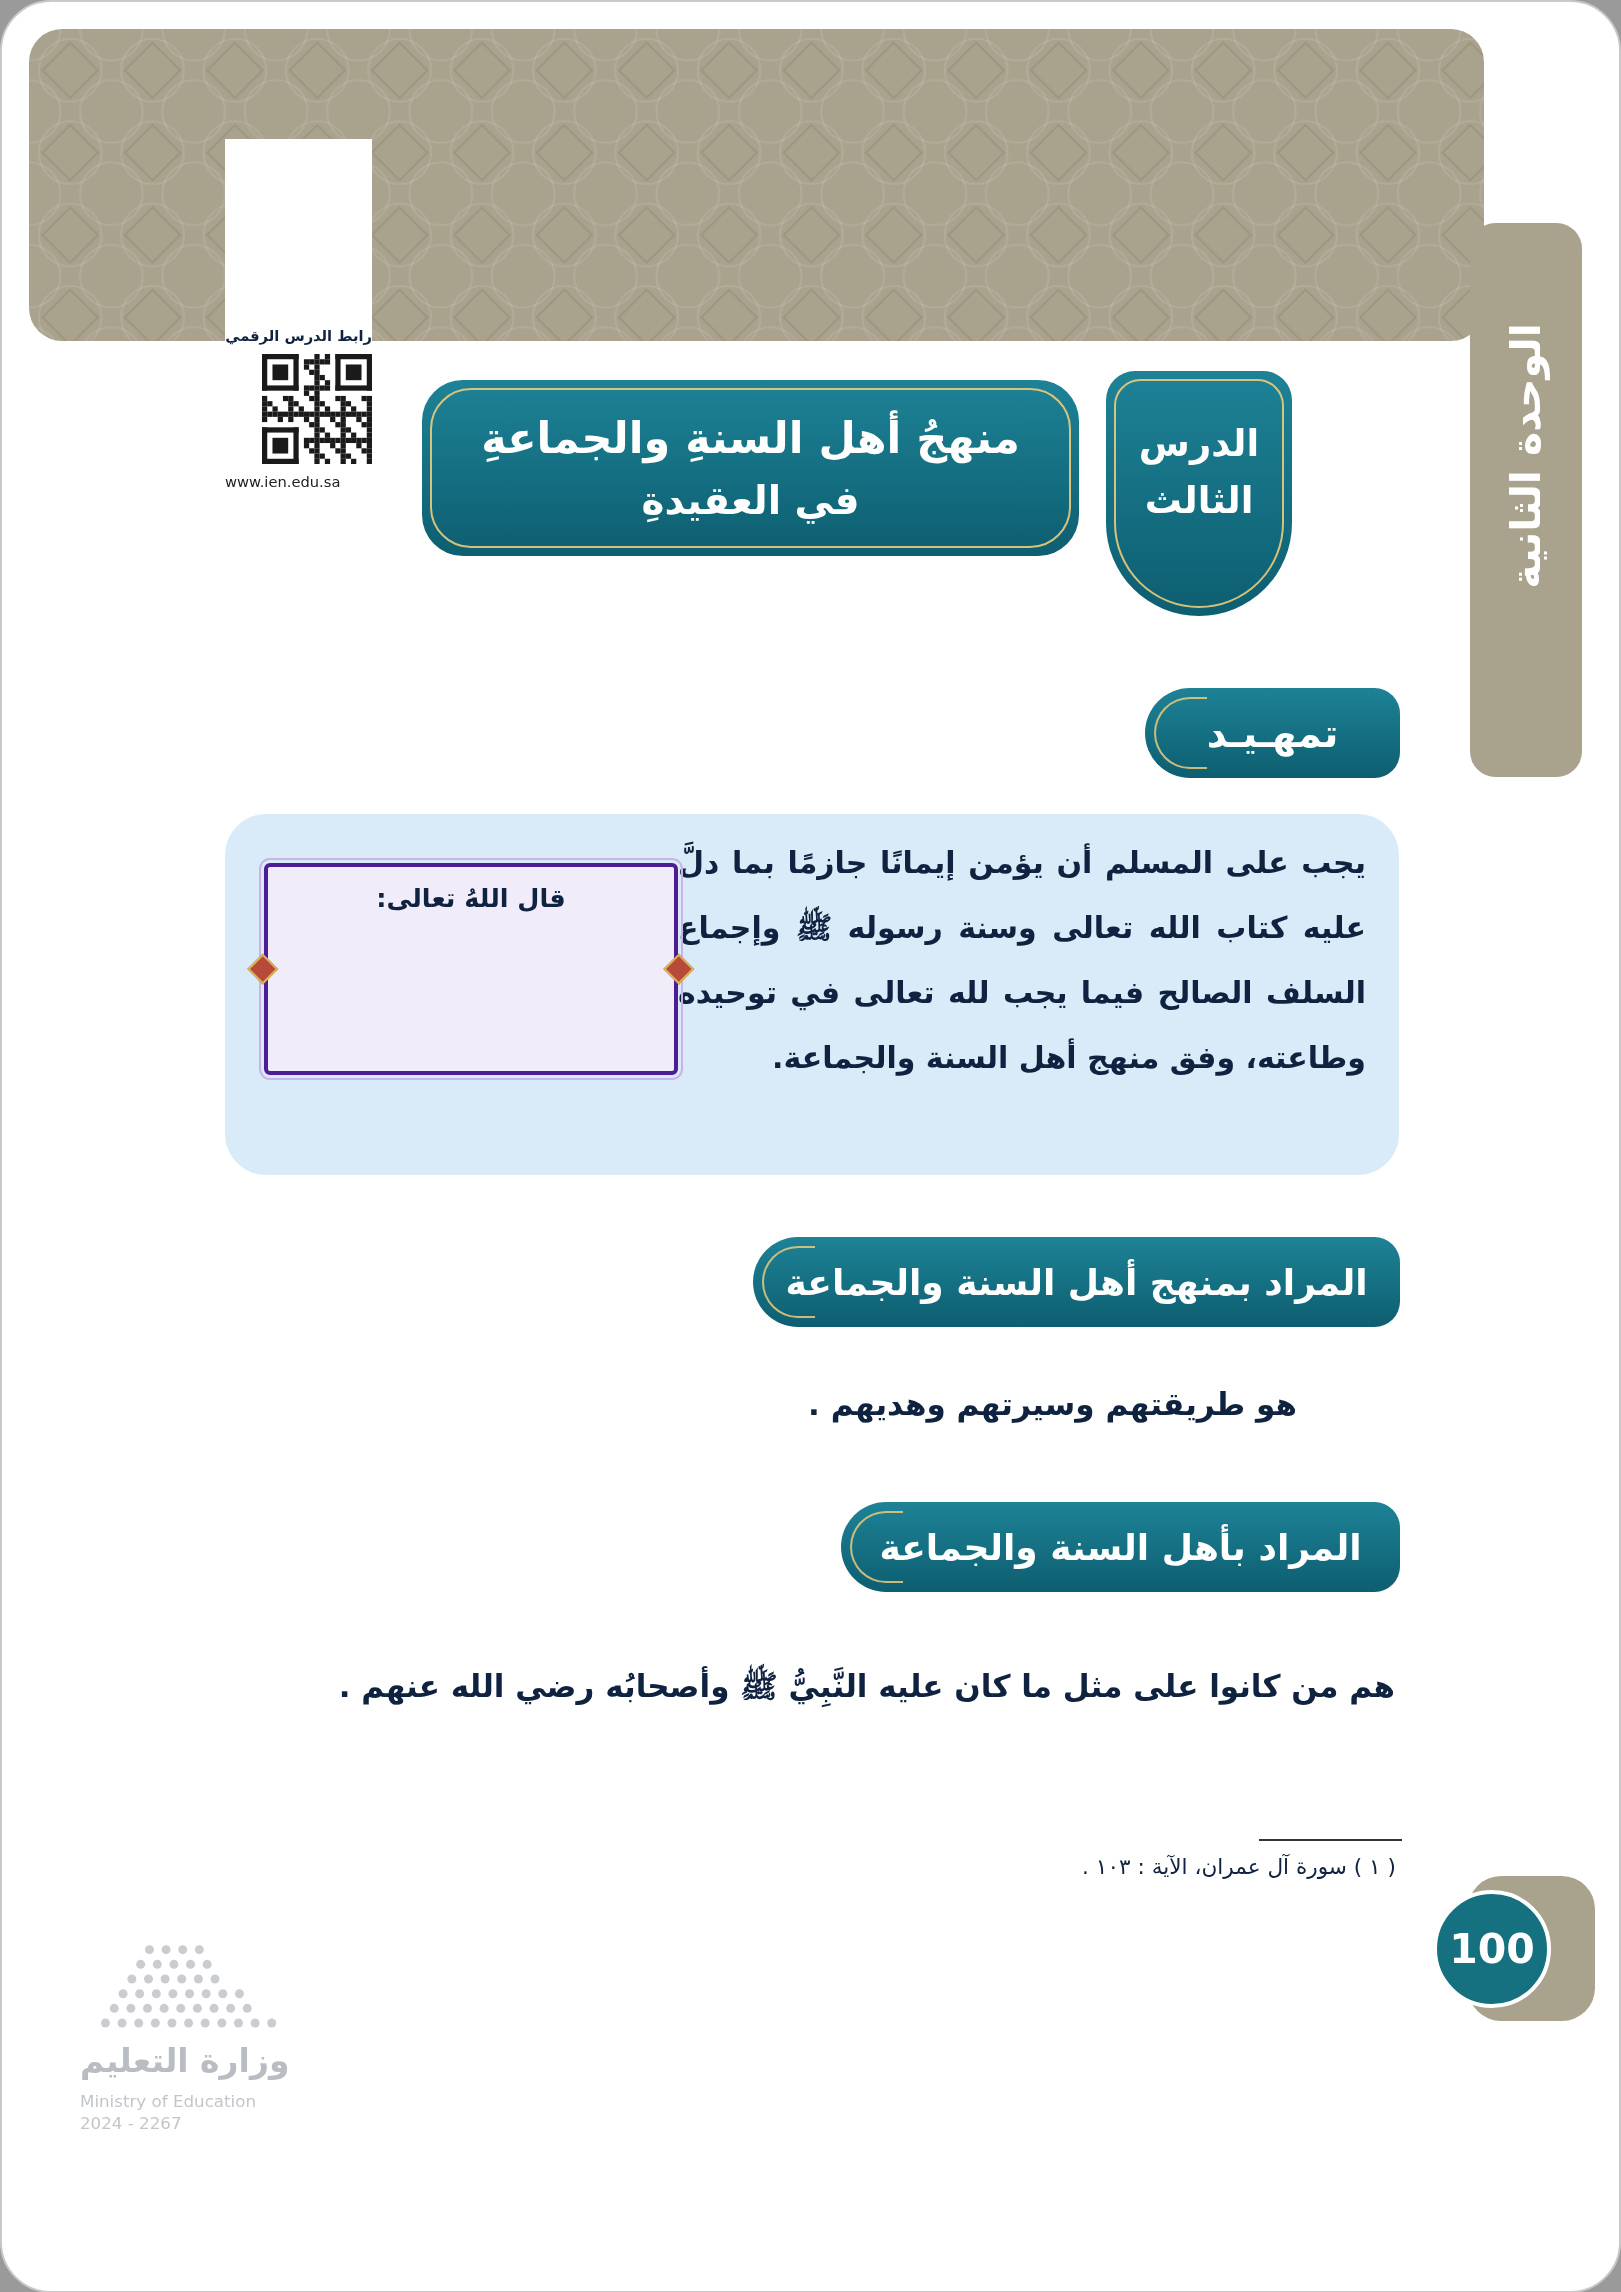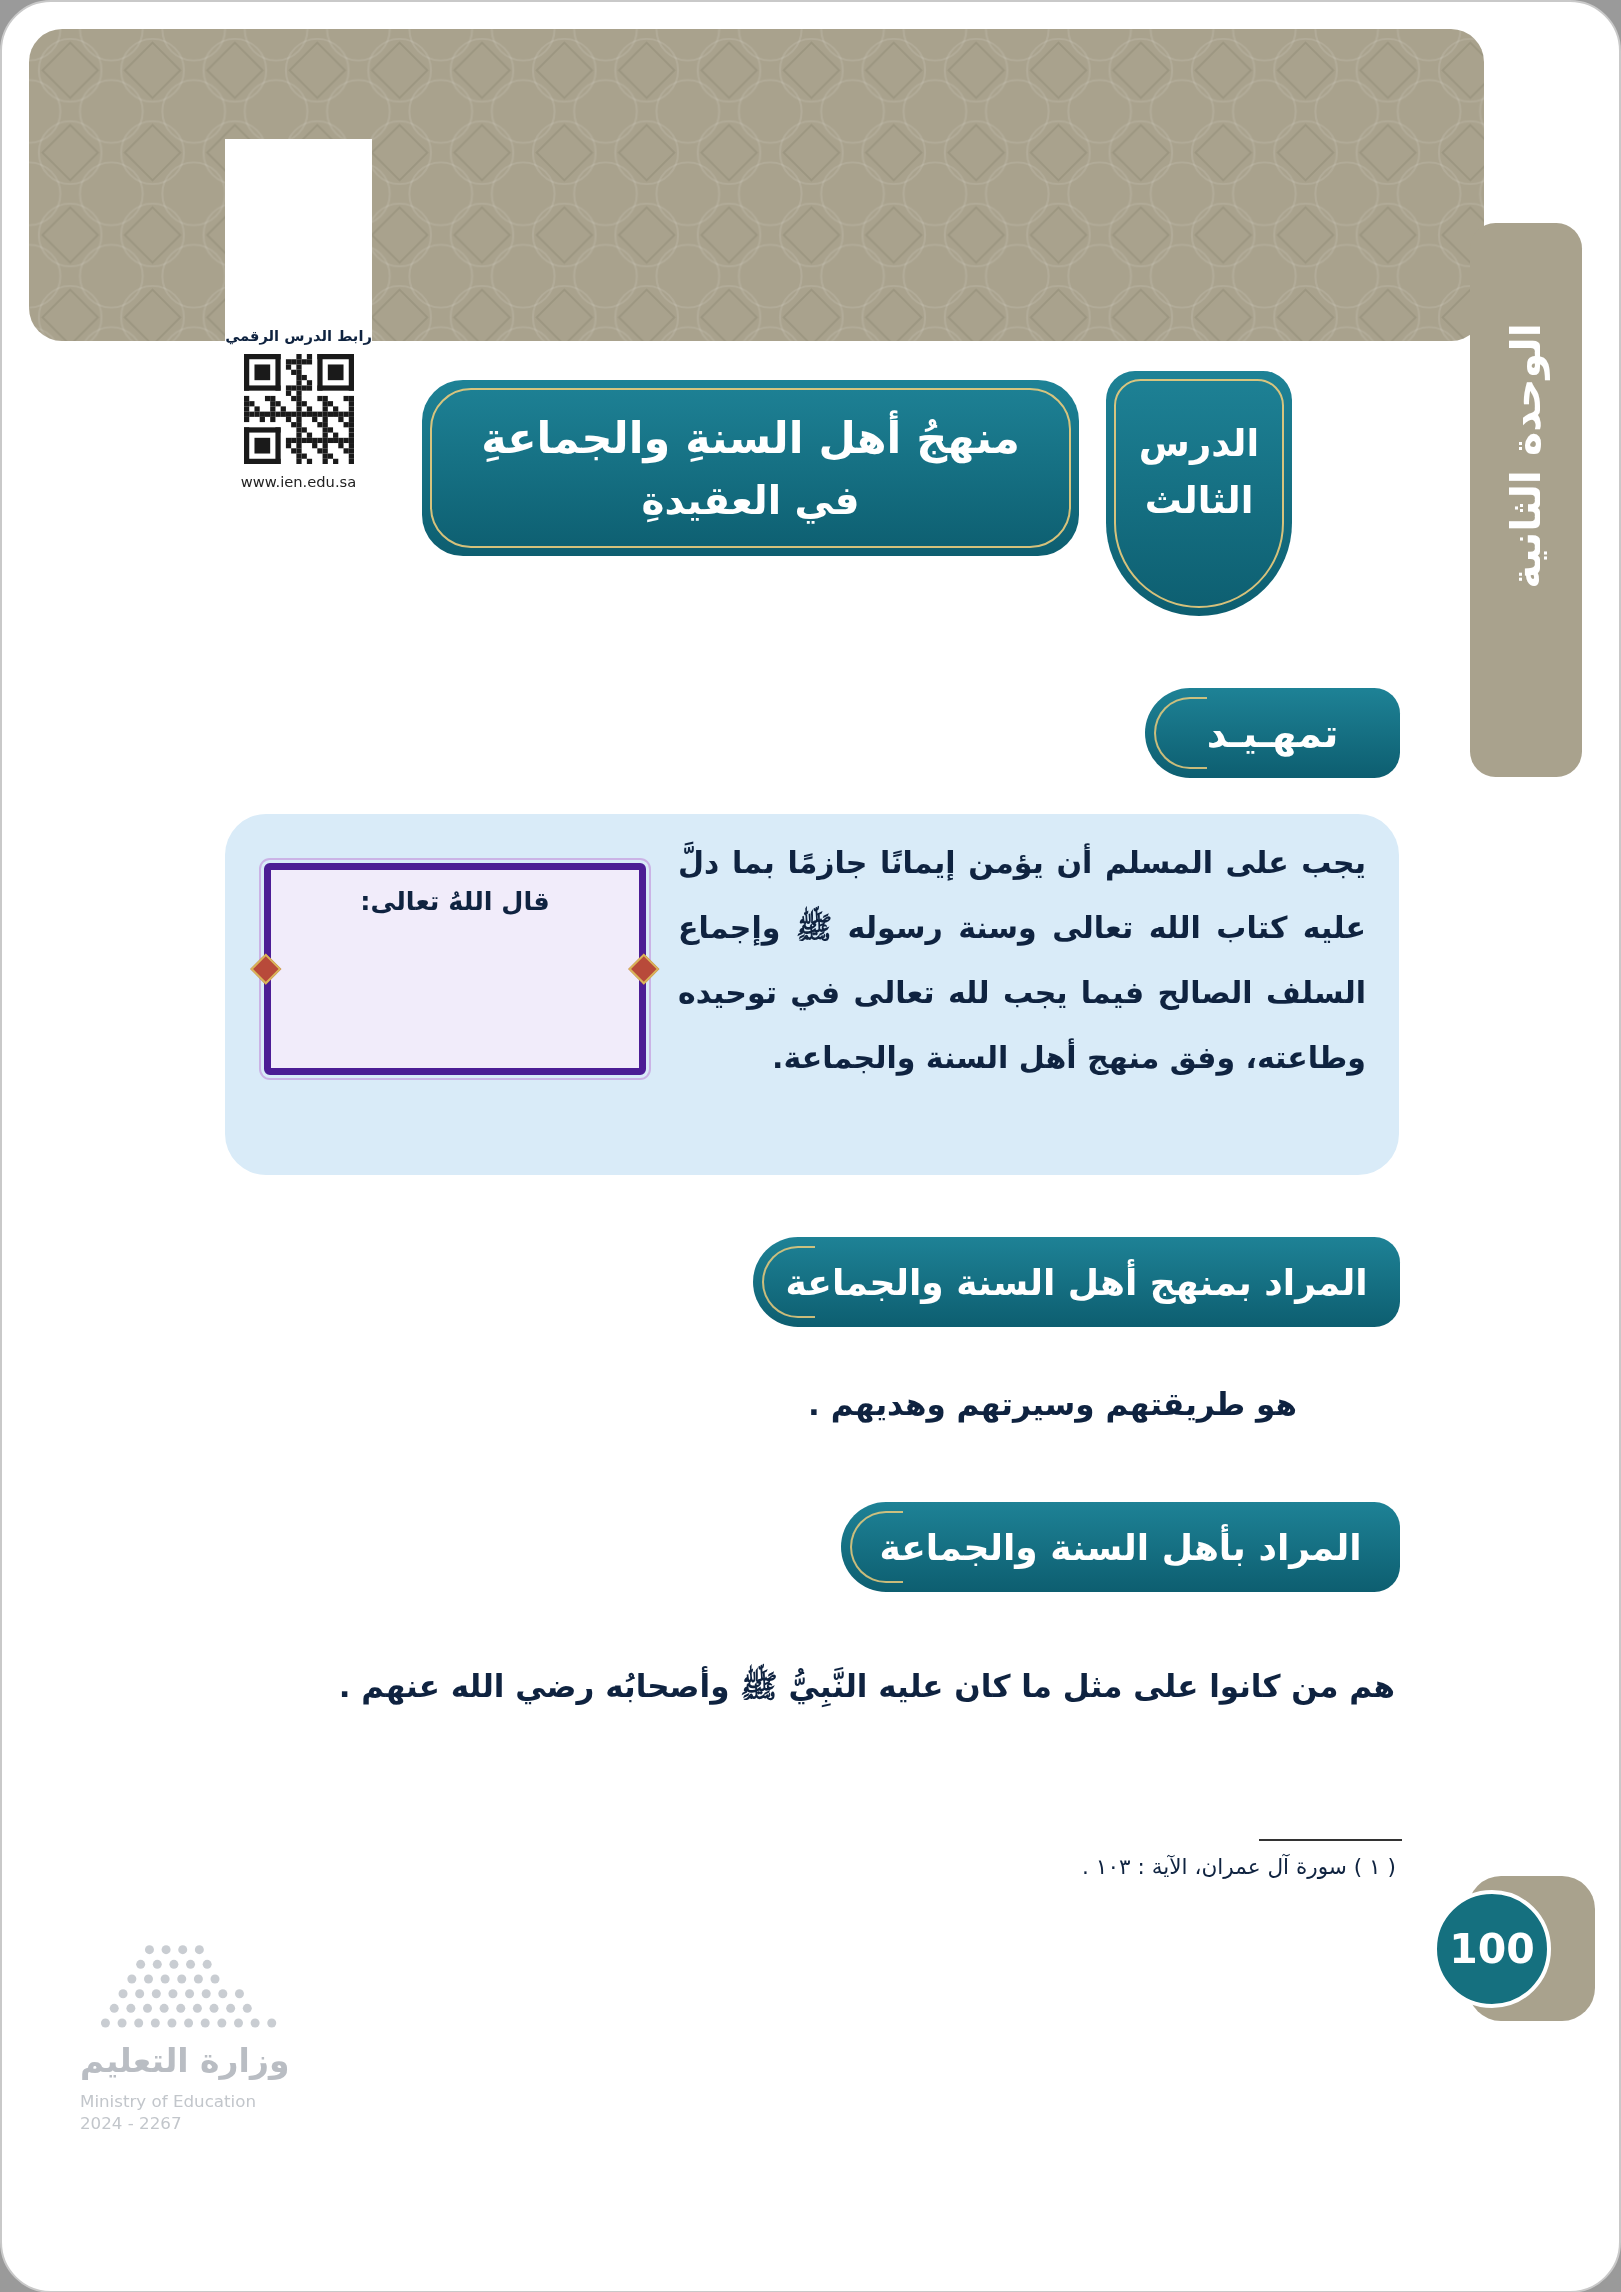--- a/index.html
+++ b/index.html
@@ -14,21 +14,21 @@
 
   
   .unit-tab { position:absolute; left:1468px; top:221px; width:112px; height:554px;
               background:#a9a28d; border-radius:25.5px; }
   .unit-tab .vtext { position:absolute; top:42%; left:50%;
               transform:translate(-50%,-50%) rotate(-90deg);
               white-space:nowrap; color:#fff; font-weight:bold; font-size:41px; letter-spacing:2px; }
 
   
   .qr-strip { position:absolute; left:223px; top:137px; width:147px; height:365px; background:#fff;
-              display:flex; flex-direction:column; justify-content:flex-end; align-items:center;
+              display:flex; flex-direction:column; justify-content:flex-end; 
               gap:9.8px; padding-bottom:13.7px; }
   .qr-label { font-size:14.7px; font-weight:bold; color:#0f2340; }
   .qr-code  { width:110px; height:110px; background:#fff; }
   .qr-url   { font-size:14.7px; color:#222; direction:ltr; }
 
   
   .lesson-badge { position:absolute; left:1104px; top:369px; width:186px; height:245px;
               background:linear-gradient(180deg,#1e8296 0%,#0d5e70 100%);
               border-radius:29px 29px 93px 93px;
               display:flex; flex-direction:column; align-items:center; justify-content:flex-start;
@@ -54,22 +54,22 @@
   .banner-tamheed { left:1143px; top:686px; width:255px; font-size:39px; letter-spacing:3.9px; }
   .banner-h2 { left:751px;  top:1235px; width:647px; }
   .banner-h3 { left:839px;  top:1500px; width:559px; }
 
   
   .intro-panel { position:absolute; left:223px; top:812px; width:1174px; height:361px;
               background:#d9ebf8; border-radius:41px; }
   .intro-text { position:absolute; right:33px; top:15.7px; width:688px;
               font-size:30px; font-weight:bold; color:#0f2340; line-height:65px;
               text-align:justify; text-align-last:right; }
-  .verse-box { position:absolute; left:39px; top:49px; width:382px; height:212px;
-              background:#f1ecfa; border:7px solid #4c1d95; outline:2px solid #cbb3e6;
+  .verse-box { position:absolute; left:39px; top:49px; width:414px; height:212px;
+              background:#f1ecfa; border:4px solid #4c1d95; outline:2px solid #cbb3e6;
               outline-offset:3.9px; border-radius:5.9px; padding:15.7px 11.8px 9.8px; }
   .verse-box::before, .verse-box::after { content:''; position:absolute; width:17.6px; height:17.6px;
               background:#b84a3a; border:2px solid #d8b55a; transform:rotate(45deg);
               top:50%; margin-top:-10.8px; }
   .verse-box::before { left:-15.7px; }
   .verse-box::after  { right:-15.7px; }
   .verse-intro { text-align:center; font-size:25.5px; font-weight:bold; color:#0f2340; margin-bottom:9.8px; }
   .verse-text  { text-align:center; font-size:30px; font-weight:bold; color:#1e7a34; line-height:57px; }
   .verse-ref   { font-size:19.6px; color:#0f2340; font-weight:bold; }
 

